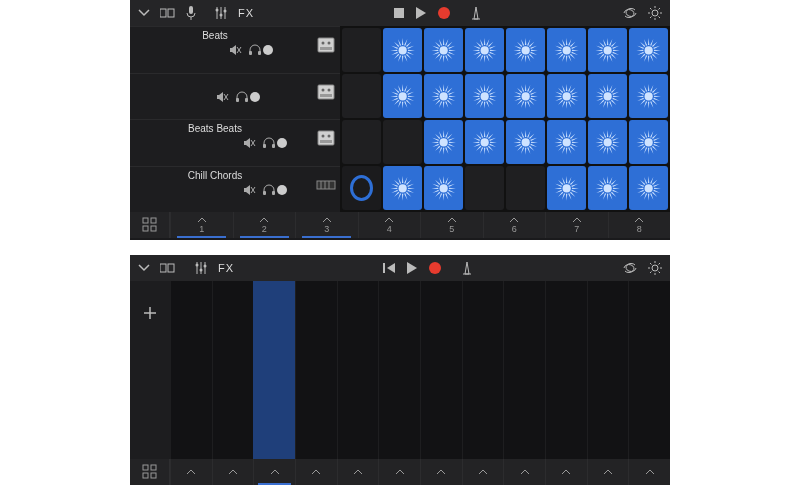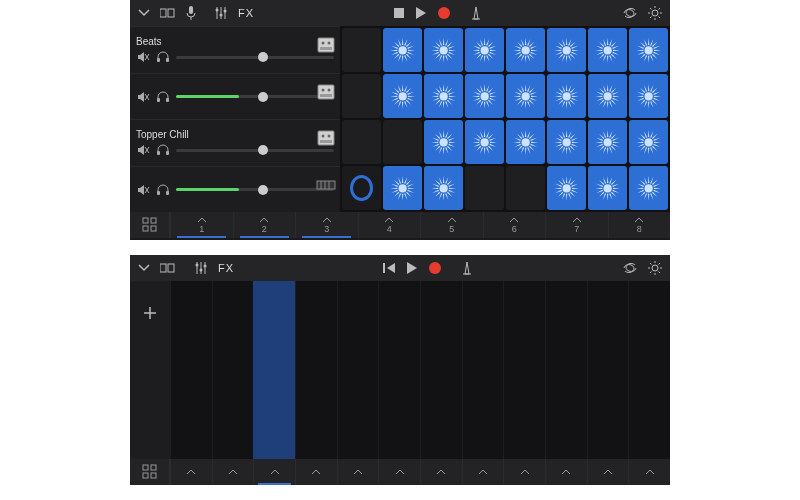--- a/index.html
+++ b/index.html
@@ -12,21 +12,21 @@
   
   .toolbar { height: 26px; background: #252527; display: flex; align-items: center; padding: 0 8px; gap: 10px; }
   .spacer { flex: 1; }
   .tb-btn { display: inline-flex; align-items: center; justify-content: center; color: #bbb; cursor: pointer; }
   .tb-group { display: flex; align-items: center; gap: 10px; }
   .fx-label { font-size: 11px; letter-spacing: 1px; color: #ddd; }
 
   
   .body-row { display: flex; height: 186px; }
   .tracks-col { width: 210px; display: flex; flex-direction: column; background: #1d1d1f; }
-  .track { flex: 1; border-top: 1px solid #2a2a2c; padding: 3px 6px 2px 6px; display: flex; flex-direction: column; justify-content: center; position: relative; }
+  .track { flex: 1; border-top: 1px solid #2a2a2c; padding: 3px 6px 2px 6px; display: flex; flex-direction: row; justify-content: center; position: relative; }
   .track-name { font-size: 10px; color: #ddd; margin-bottom: 3px; }
   .track-ctrls { display: flex; align-items: center; gap: 6px; }
   .mute-ico, .phones-ico { width: 14px; height: 14px; display: inline-flex; align-items: center; justify-content: center; }
   .slider { flex: 1; height: 3px; background: #3a3a3c; border-radius: 2px; position: relative; }
   .slider-fill { position: absolute; left: 0; top: 0; height: 100%; background: #5fd36b; border-radius: 2px; }
   .slider-knob { position: absolute; top: 50%; transform: translate(-50%, -50%); width: 10px; height: 10px; background: #ccc; border-radius: 50%; }
   .track-thumb { position: absolute; right: 4px; top: 8px; width: 20px; height: 20px; display:flex; align-items:center; justify-content:center; }
 
   
   .grid-col { flex: 1; background: #111; }
@@ -200,21 +200,21 @@
     <div class="track-thumb">
       <svg width="20" height="20" viewBox="0 0 20 20">
                 <rect x="2" y="3" width="16" height="14" rx="1" fill="#d0d0d0" stroke="#888"></rect>
                 <circle cx="7" cy="8" r="1.5" fill="#666"></circle>
                 <circle cx="13" cy="8" r="1.5" fill="#666"></circle>
                 <rect x="4" y="12" width="12" height="3" fill="#999"></rect>
               </svg>
     </div>
           </div>
           <div class="track">
-    <div class="track-name">Topper Chill</div>
+    <div class="track-name">Beats Beats</div>
     <div class="track-ctrls">
       <span class="mute-ico">
         <svg width="14" height="14" viewBox="0 0 14 14">
                   <path d="M2 5 H4 L8 2 V12 L4 9 H2 Z" fill="#aaa"></path>
                   <line x1="9" y1="4" x2="13" y2="10" stroke="#aaa"></line>
                   <line x1="13" y1="4" x2="9" y2="10" stroke="#aaa"></line>
                 </svg>
       </span>
       <span class="phones-ico">
         <svg width="14" height="14" viewBox="0 0 14 14">
@@ -231,20 +231,21 @@
     <div class="track-thumb">
       <svg width="20" height="20" viewBox="0 0 20 20">
                 <rect x="2" y="3" width="16" height="14" rx="1" fill="#d0d0d0" stroke="#888"></rect>
                 <circle cx="7" cy="8" r="1.5" fill="#666"></circle>
                 <circle cx="13" cy="8" r="1.5" fill="#666"></circle>
                 <rect x="4" y="12" width="12" height="3" fill="#999"></rect>
               </svg>
     </div>
           </div>
           <div class="track">
+    <div class="track-name">Chill Chords</div>
     <div class="track-ctrls">
       <span class="mute-ico">
         <svg width="14" height="14" viewBox="0 0 14 14">
                   <path d="M2 5 H4 L8 2 V12 L4 9 H2 Z" fill="#aaa"></path>
                   <line x1="9" y1="4" x2="13" y2="10" stroke="#aaa"></line>
                   <line x1="13" y1="4" x2="9" y2="10" stroke="#aaa"></line>
                 </svg>
       </span>
       <span class="phones-ico">
         <svg width="14" height="14" viewBox="0 0 14 14">

